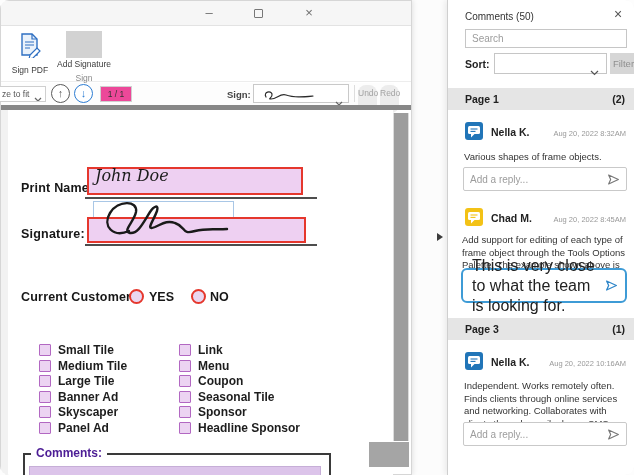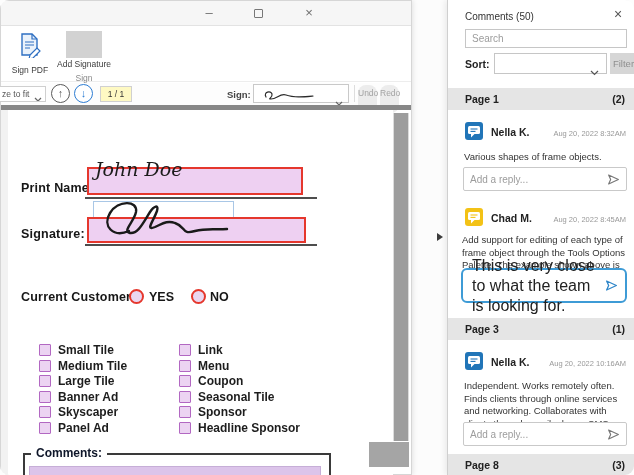--- a/index.html
+++ b/index.html
@@ -26,21 +26,21 @@
   .ribbon-group-label { position:absolute; left:56px; top:46px; width:54px; text-align:center; font-size:8.5px; color:#8a8a8a; }
 
   .subbar { position:absolute; left:0; top:82px; right:17px; height:22px; background:#fdfdfd; }
   .zoom-box { position:absolute; left:-3px; top:3px; width:48px; height:16px; border:1px solid #cfcfcf; background:#fff;
     font-size:8.5px; color:#555; line-height:14px; padding-left:3px; white-space:nowrap; overflow:hidden; }
   .zoom-box .chev { position:absolute; right:3px; top:5px; }
   .circ { position:absolute; top:1px; width:19px; height:19px; border-radius:50%; background:#fff; text-align:center;
     font-size:11px; line-height:17px; }
   .circ-up { left:50px; border:1.6px solid #5a5a5a; color:#5a5a5a; }
   .circ-down { left:73px; border:1.6px solid #2b7cd3; color:#2b7cd3; }
-  .page-box { position:absolute; left:99px; top:3px; width:32px; height:16px; border:1px solid #d0d0d0; background:#fef9c3;
+  .page-box { position:absolute; left:99px; top:3px; width:32px; height:16px; border:1px solid #d0d0d0; background:#ec4899;
     font-size:8.5px; color:#333; text-align:center; line-height:14px; }
   .sign-lbl { position:absolute; left:226px; top:6px; font-size:9.5px; color:#444; font-weight:bold; }
   .sign-dd { position:absolute; left:252px; top:1px; width:96px; height:19px; border:1px solid #c9c9c9; background:#fff; }
   .sign-dd svg.squig { position:absolute; left:5px; top:3px; }
   .sign-dd .chev { position:absolute; right:5px; top:7px; }
   .sub-divider { position:absolute; left:353px; top:2px; height:17px; border-left:1px solid #ddd; }
   .flat-btn { position:absolute; top:2px; height:28px; background:#ececec; color:#a3a3a3; font-size:8.5px;
     line-height:16px; text-align:center; border-radius:8px; }
   .undo-btn { left:357px; width:19px; }
   .redo-btn { left:379px; width:19px; }
@@ -50,33 +50,33 @@
   .doc-area { position:absolute; left:0; top:109px; width:392px; height:366px; background:#fff; overflow:hidden; }
   .doc-left-edge { position:absolute; left:0; top:0; width:7px; height:100%; background:#f2f2f2; }
   .v-scroll { position:absolute; left:392px; top:112px; width:16px; height:328px; background:#dcdcdc; }
   .v-thumb { position:absolute; left:1px; right:1px; top:0; bottom:0; background:#9d9d9d; }
   .scroll-corner { position:absolute; left:368px; top:441px; width:40px; height:25px; background:#a5a5a5; }
 
   
   .f-label { position:absolute; font-size:12.5px; font-weight:bold; color:#171717; letter-spacing:.2px; }
   .pink-field { position:absolute; background:#eed0f2; border:2px solid #e5372d; }
   .pink-name { left:86px; top:57px; width:216px; height:28px; }
-  .name-text { position:absolute; left:94px; top:48px; font-family:"DejaVu Serif", serif; font-style:italic;
-    font-size:19px; color:#1c1c1c; }
+  .name-text { position:absolute; left:94px; top:56px; font-family:"DejaVu Serif", serif; font-style:italic;
+    font-size:16px; color:#1c1c1c; }
   .uline { position:absolute; height:2px; background:#4d4d4d; }
   .sel-box { position:absolute; left:92px; top:91px; width:141px; height:34px; border:1px solid #a9c7e6; }
   .pink-sig { left:86px; top:107px; width:219px; height:26px; }
   .sig-svg { position:absolute; left:94px; top:85px; z-index:3; }
   .radio { position:absolute; width:15px; height:15px; border-radius:50%; border:2px solid #e5372d; background:#ead6f0; }
   .rlabel { position:absolute; font-size:12.5px; font-weight:bold; color:#171717; }
   .cbox { position:absolute; width:12px; height:12px; border:1.6px solid #b268c2; background:#ecd4f2; border-radius:1px; }
   .clabel { position:absolute; font-size:12px; font-weight:bold; color:#1d1d1d; }
   .comments-box { position:absolute; left:22px; top:343px; width:308px; height:30px;
     border:2px solid #3a3a3a; border-bottom:none; }
-  .comments-lbl { position:absolute; left:30px; top:336px; font-size:12px; font-weight:bold; color:#0f172a;
+  .comments-lbl { position:absolute; left:30px; top:336px; font-size:12px; font-weight:bold; color:#4c1d95;
     background:#fff; padding:0 5px; z-index:2; }
   .comments-pink { position:absolute; left:28px; top:356px; width:292px; height:11px; background:#dcc4ea;
     border:1px solid #c6aed7; }
 
   
   .panel { position:absolute; left:447px; top:0; width:187px; height:475px; background:#fff;
     border-left:1px solid #cfcfcf; box-shadow:-2px 0 6px rgba(0,0,0,.08); }
   .panel-title { position:absolute; left:17px; top:11px; font-size:10px; color:#333; }
   .panel-close { position:absolute; right:9px; top:6px; font-size:14px; color:#555; width:14px; text-align:center; }
   .search-input { position:absolute; left:17px; top:29px; width:162px; height:19px; border:1px solid #c6c6c6;
@@ -315,19 +315,15 @@
     <div class="cbody" style="top:380px;">Independent. Works remotely often. Finds clients through online services and networking. Collaborates with clients through email, phone, SMS, fax.</div>
     <div class="reply-box" style="top:422px;">
       <input class="reply-input" type="text" placeholder="Add a reply..." style="">
       <span class="send">
         <svg width="13" height="13" viewBox="0 0 16 16">
             <path d="M2 2.5 L14 8 L2 13.5 L4.5 8 Z" fill="none" stroke="currentColor" stroke-width="1.4" stroke-linejoin="round"></path>
           </svg>
       </span>
     </div>
 
-    <div class="sec-bar" style="top:454px;">
-      <span>Page 8</span>
-      <span>(3)</span>
-    </div>
   </div>
 
 </div>
 
 </body></html>

